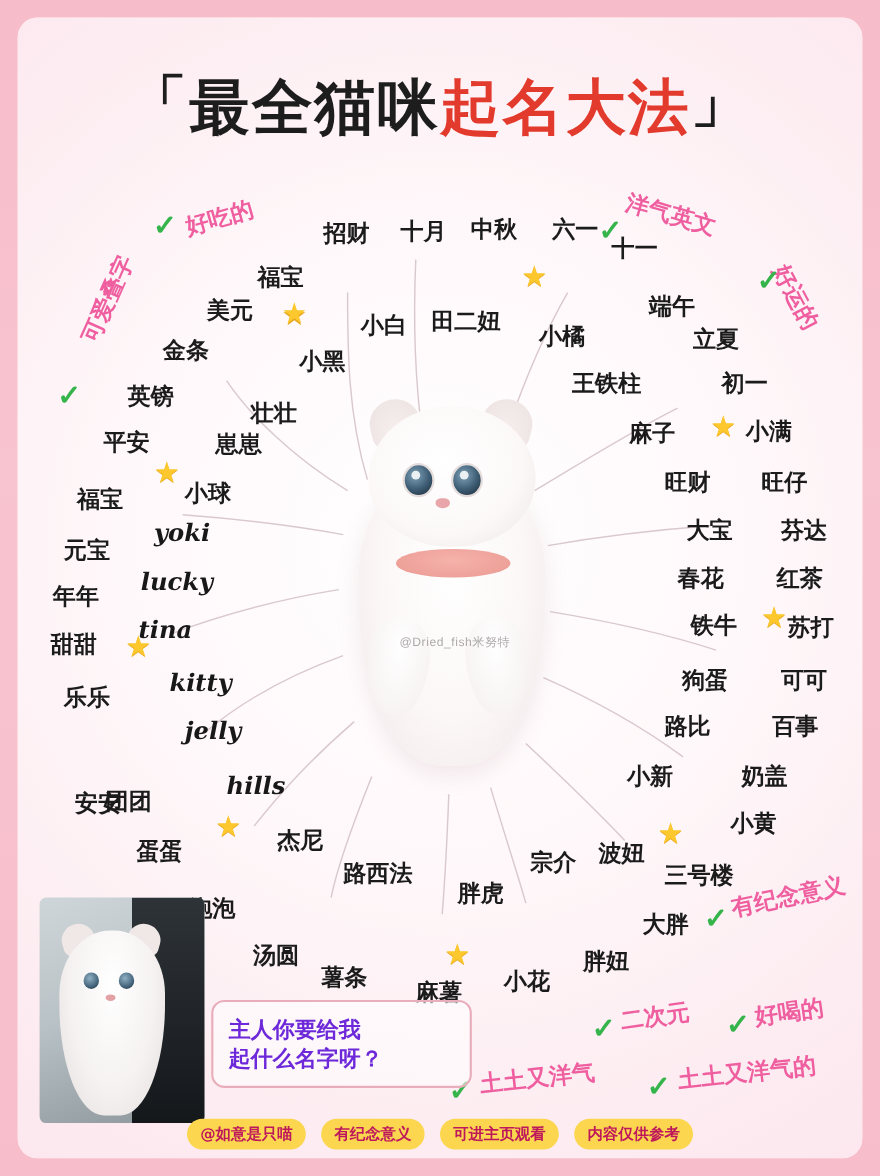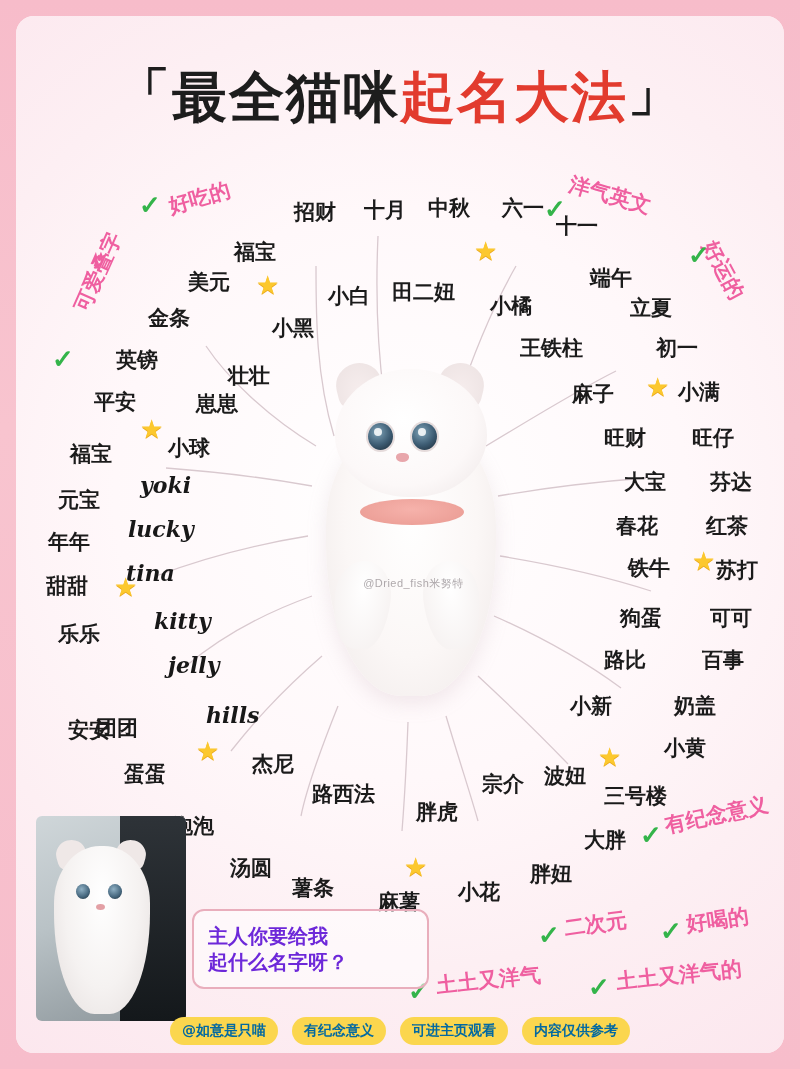--- a/index.html
+++ b/index.html
@@ -288,21 +288,21 @@
     gap: 14px;
     z-index: 8;
   }
   .tag {
     background: #fbd64e;
     border-radius: 14px;
     padding: 5px 12px;
     font-family: "DejaVu Sans", sans-serif;
     font-size: 14px;
     font-weight: bold;
-    color: #0369a1;
+    color: #be185d;
     white-space: nowrap;
   }
 </style>
 </head>
 <body>
 
 <div class="poster">
   <div class="inner">
 
     <div class="title">

